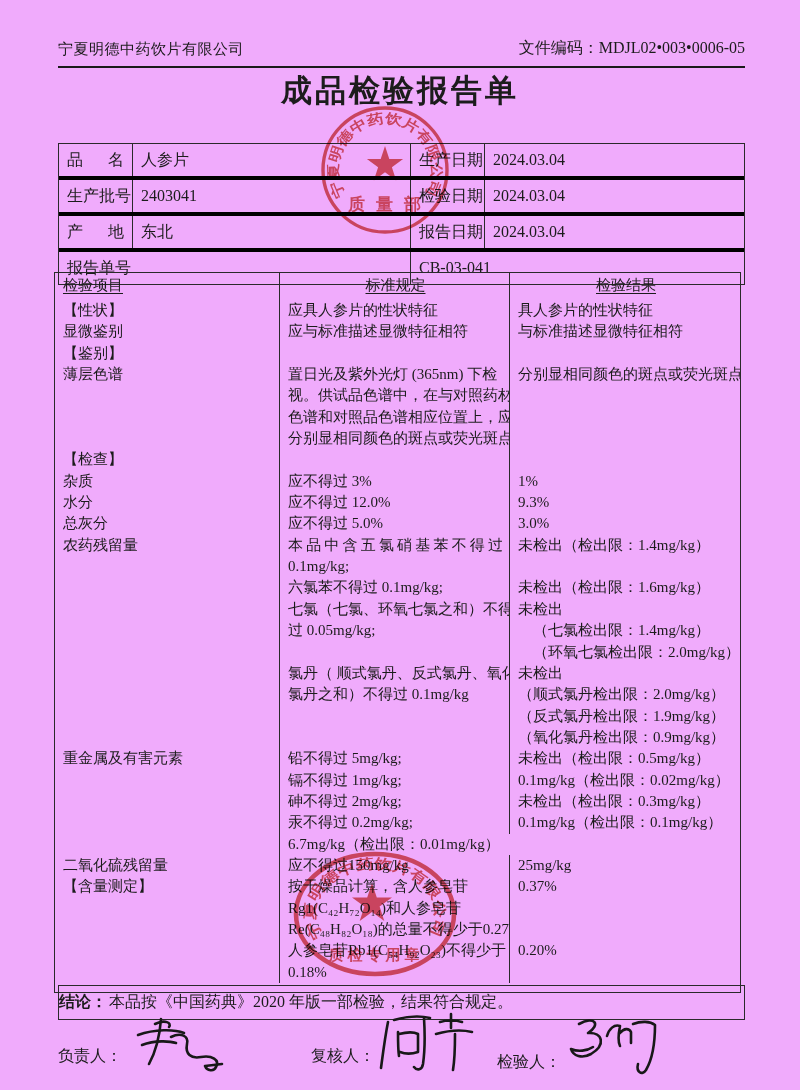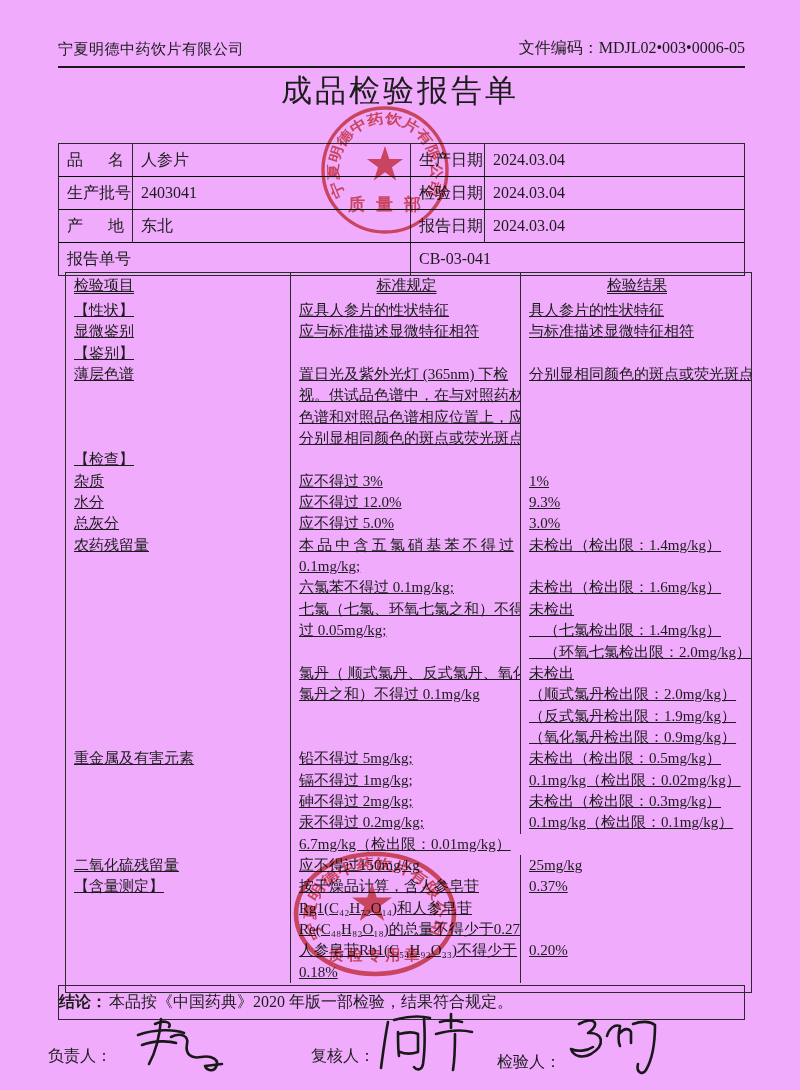--- a/index.html
+++ b/index.html
@@ -4,33 +4,33 @@
 <style>
   html,body{margin:0;padding:0;}
   body{background:#ffffff;font-family:"Liberation Serif","DejaVu Serif",serif;color:#1c1c1c;}
   .page{position:relative;width:800px;height:1090px;background:#f0abfc;overflow:hidden;}
 
   
   .doc-header{position:absolute;left:58px;top:30px;width:687px;display:flex;justify-content:space-between;align-items:flex-end;border-bottom:2.5px solid #1a1a1a;padding-bottom:7px;}
   .company{font-size:15px;letter-spacing:.5px;}
   .filecode{font-size:16px;margin-top:8px;}
 
-  .report-title{position:absolute;left:0;top:70px;width:800px;text-align:center;font-size:31px;font-weight:normal;letter-spacing:3px;}
+  .report-title{position:absolute;left:0;top:70px;width:800px;text-align:center;font-size:31px;font-weight:bold;letter-spacing:3px;}
 
   
   .itable{position:absolute;left:58px;top:143px;width:687px;border:1.5px solid #2a2a2a;box-sizing:border-box;background:transparent;}
-  .irow{display:grid;grid-template-columns:73px 278px 74px 1fr;height:32px;border-top:1px solid #000000;}
+  .irow{display:grid;grid-template-columns:73px 278px 74px 1fr;height:32px;border-top:4px solid #000000;}
   .irow:first-child{border-top:none;}
   .irow.last{grid-template-columns:351px 1fr;}
   .icell{display:flex;align-items:center;padding:0 8px;font-size:16px;border-left:1px solid #2a2a2a;overflow:hidden;white-space:nowrap;}
   .icell:first-child{border-left:none;}
   .icell.spread{justify-content:space-between;}
 
   
-  .mtable{position:absolute;left:65px;top:272px;width:687px;height:721px;border:1.5px solid #2a2a2a;box-sizing:border-box;text-decoration:underline;}
+  .mtable{position:absolute;left:54px;top:272px;width:687px;height:721px;border:1.5px solid #2a2a2a;box-sizing:border-box;}
   .mrow{display:grid;grid-template-columns:224px 230px 1fr;height:21.35px;}
   .mrow.hdr{height:27px;}
   .mcell{font-size:15px;line-height:21.35px;padding:0 6px 0 8px;white-space:pre;overflow:hidden;border-left:1px solid #2a2a2a;}
   .mcell:first-child{border-left:none;}
   .mrow.hdr .mcell{line-height:25px;}
   .mrow.hdr .mcell span{text-decoration:underline;text-underline-offset:3px;}
   .mcell.ctr{text-align:center;}
   .mcell.jst{text-align:justify;text-align-last:justify;white-space:normal;}
 
   
@@ -254,21 +254,21 @@
         <div class="mcell ">0.18%</div>
         <div class="mcell "></div>
       </div>
     </div>
 
   <div class="conclusion">
     <b>结论：</b>
     <span>本品按《中国药典》2020 年版一部检验，结果符合规定。</span>
   </div>
 
-  <span class="sig-label" style="left:48px;top:1046px;">负责人：</span>
+  <span class="sig-label" style="left:58px;top:1046px;">负责人：</span>
   <svg class="sig-svg" style="left:125px;top:1014px;" width="115" height="62" viewBox="0 0 115 62">
     <path d="M30 10 C40 5 47 9 44 13 M36 5 C35 19 31 37 24 50"></path>
     <path d="M13 21 C30 15 49 15 59 19 M17 31 C30 26 45 27 51 29"></path>
     <path d="M46 23 C56 18 64 22 62 30 C60 40 66 45 76 43 C87 41 95 46 91 53 C89 58 82 57 80 52 L97 50"></path>
   </svg>
 
   <span class="sig-label" style="left:311px;top:1046px;">复核人：</span>
   <svg class="sig-svg" style="left:374px;top:1010px;" width="100" height="66" viewBox="0 0 100 66">
     <path d="M14 12 C11 27 9 43 7 58"></path>
     <path d="M20 10 C34 6 48 6 56 8 M50 8 C51 24 51 40 49 54 C48 60 43 61 40 57"></path>

